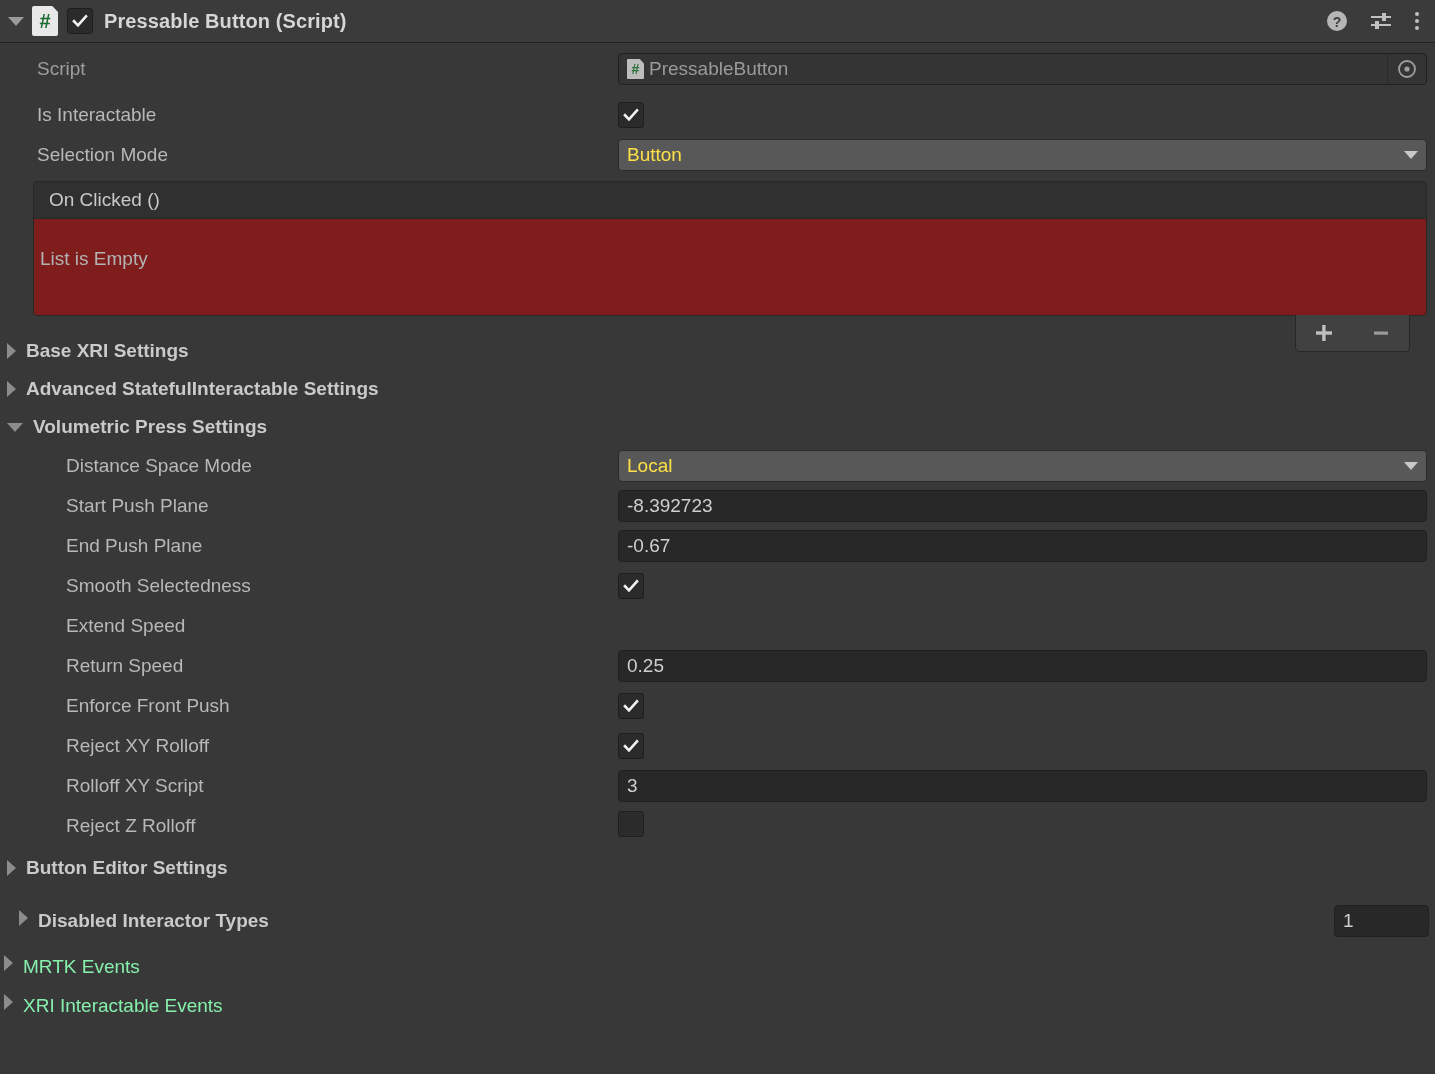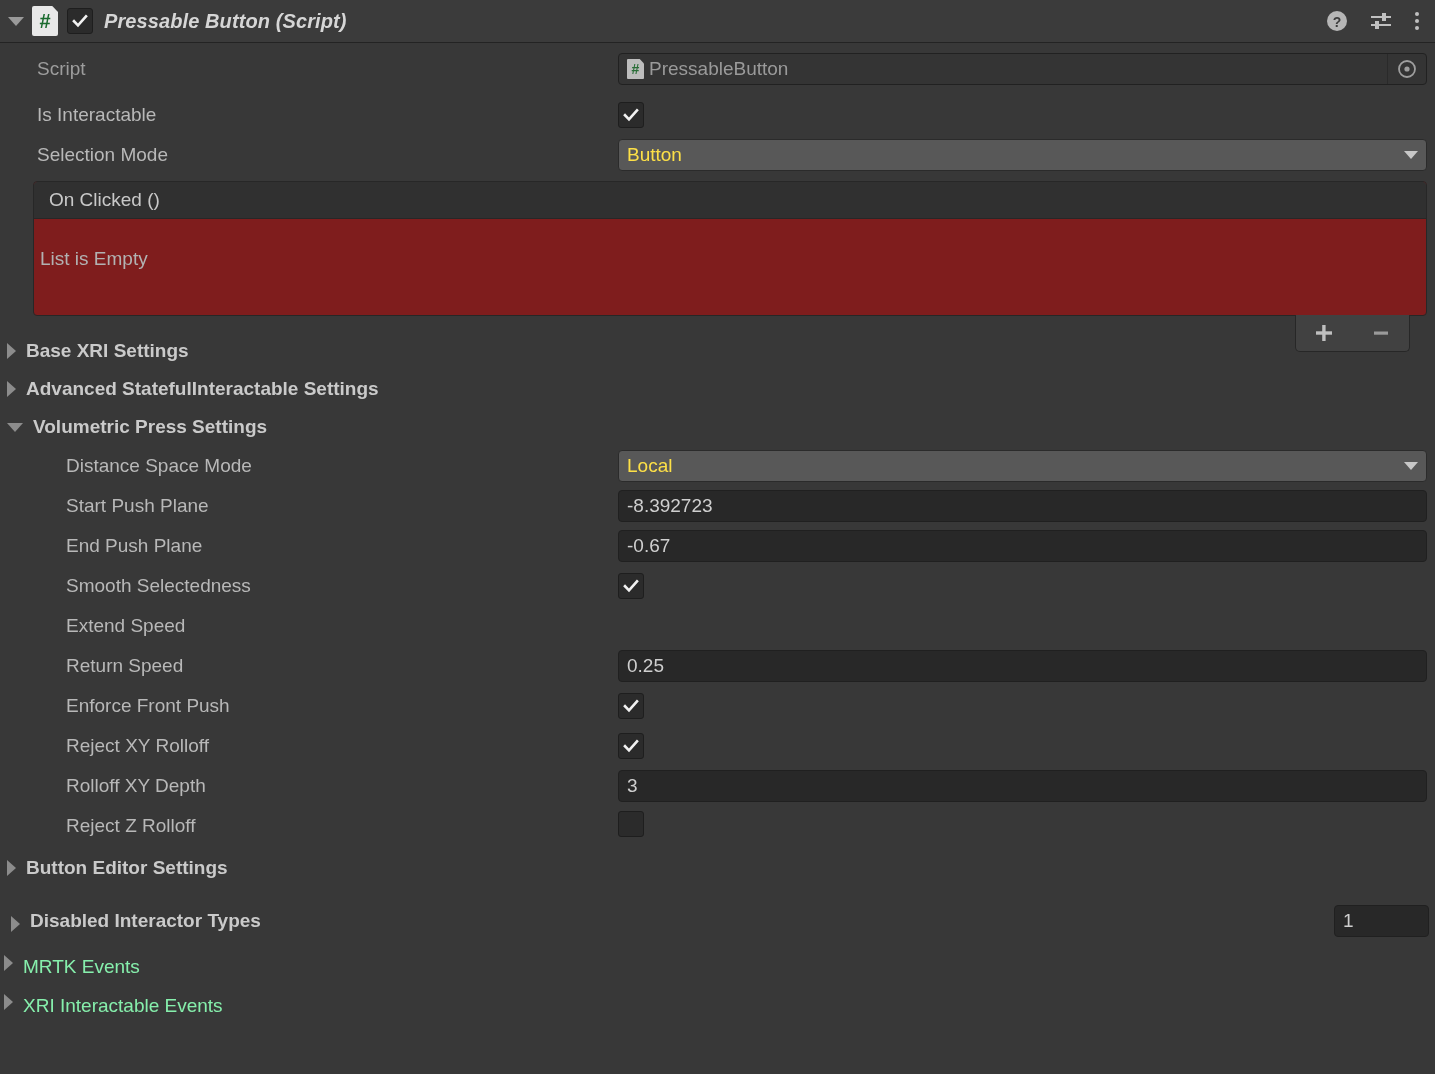--- a/index.html
+++ b/index.html
@@ -69,21 +69,20 @@
     justify-content: center;
     flex: 0 0 auto;
   }
   .chk svg { display: block; }
   .comp-title {
     font-size: 20px;
     font-weight: bold;
     color: #d6d6d6;
     margin-left: 11px;
     letter-spacing: 0.1px;
-    font-style: italic;
   }
   .header-icons {
     position: absolute;
     right: 14px;
     top: 50%;
     transform: translateY(-50%);
     display: flex;
     align-items: center;
     gap: 19px;
   }
@@ -431,40 +430,40 @@
   <div class="field">
     <div class="chk">
       <svg width="18" height="18" viewBox="0 0 18 18">
           <path d="M3 9.2 L7 13.4 L15 4.4" stroke="#f2f2f2" stroke-width="2.6" fill="none" stroke-linecap="square"></path>
         </svg>
     </div>
   </div>
 </div>
 
 <div class="row">
-  <div class="label lbl-l2">Rolloff XY Depth</div>
+  <div class="label lbl-l2">Rolloff XY Script</div>
   <div class="field">
     <div class="numfield">3</div>
   </div>
 </div>
 
 <div class="row">
   <div class="label lbl-l2">Reject Z Rolloff</div>
   <div class="field">
     <div class="chk"></div>
   </div>
 </div>
 
 <div class="foldout lvl0" style="padding-left:7px; margin-top:3px;">
   <span class="foldout-tri-right"></span>
   <span class="fold-label">Button Editor Settings</span>
 </div>
 
 <div class="row" style="height:44px; margin-top:12px;">
-  <div style="display:flex; align-items:flex-end; padding-left:4px;">
+  <div style="display:flex; align-items:flex-start; padding-left:12px;">
     <span class="foldout-tri-right" style="margin-left:7px;"></span>
     <span class="fold-label" style="font-size:19px; font-weight:bold; color:#cacaca; margin-left:10px;">Disabled Interactor Types</span>
   </div>
   <div class="field" style="left:1334px; right:6px;">
     <div class="numfield">1</div>
   </div>
 </div>
 
 <div class="foldout normal lvl0" style="padding-left:4px; height:39px;">
   <span class="foldout-tri-right"></span>

